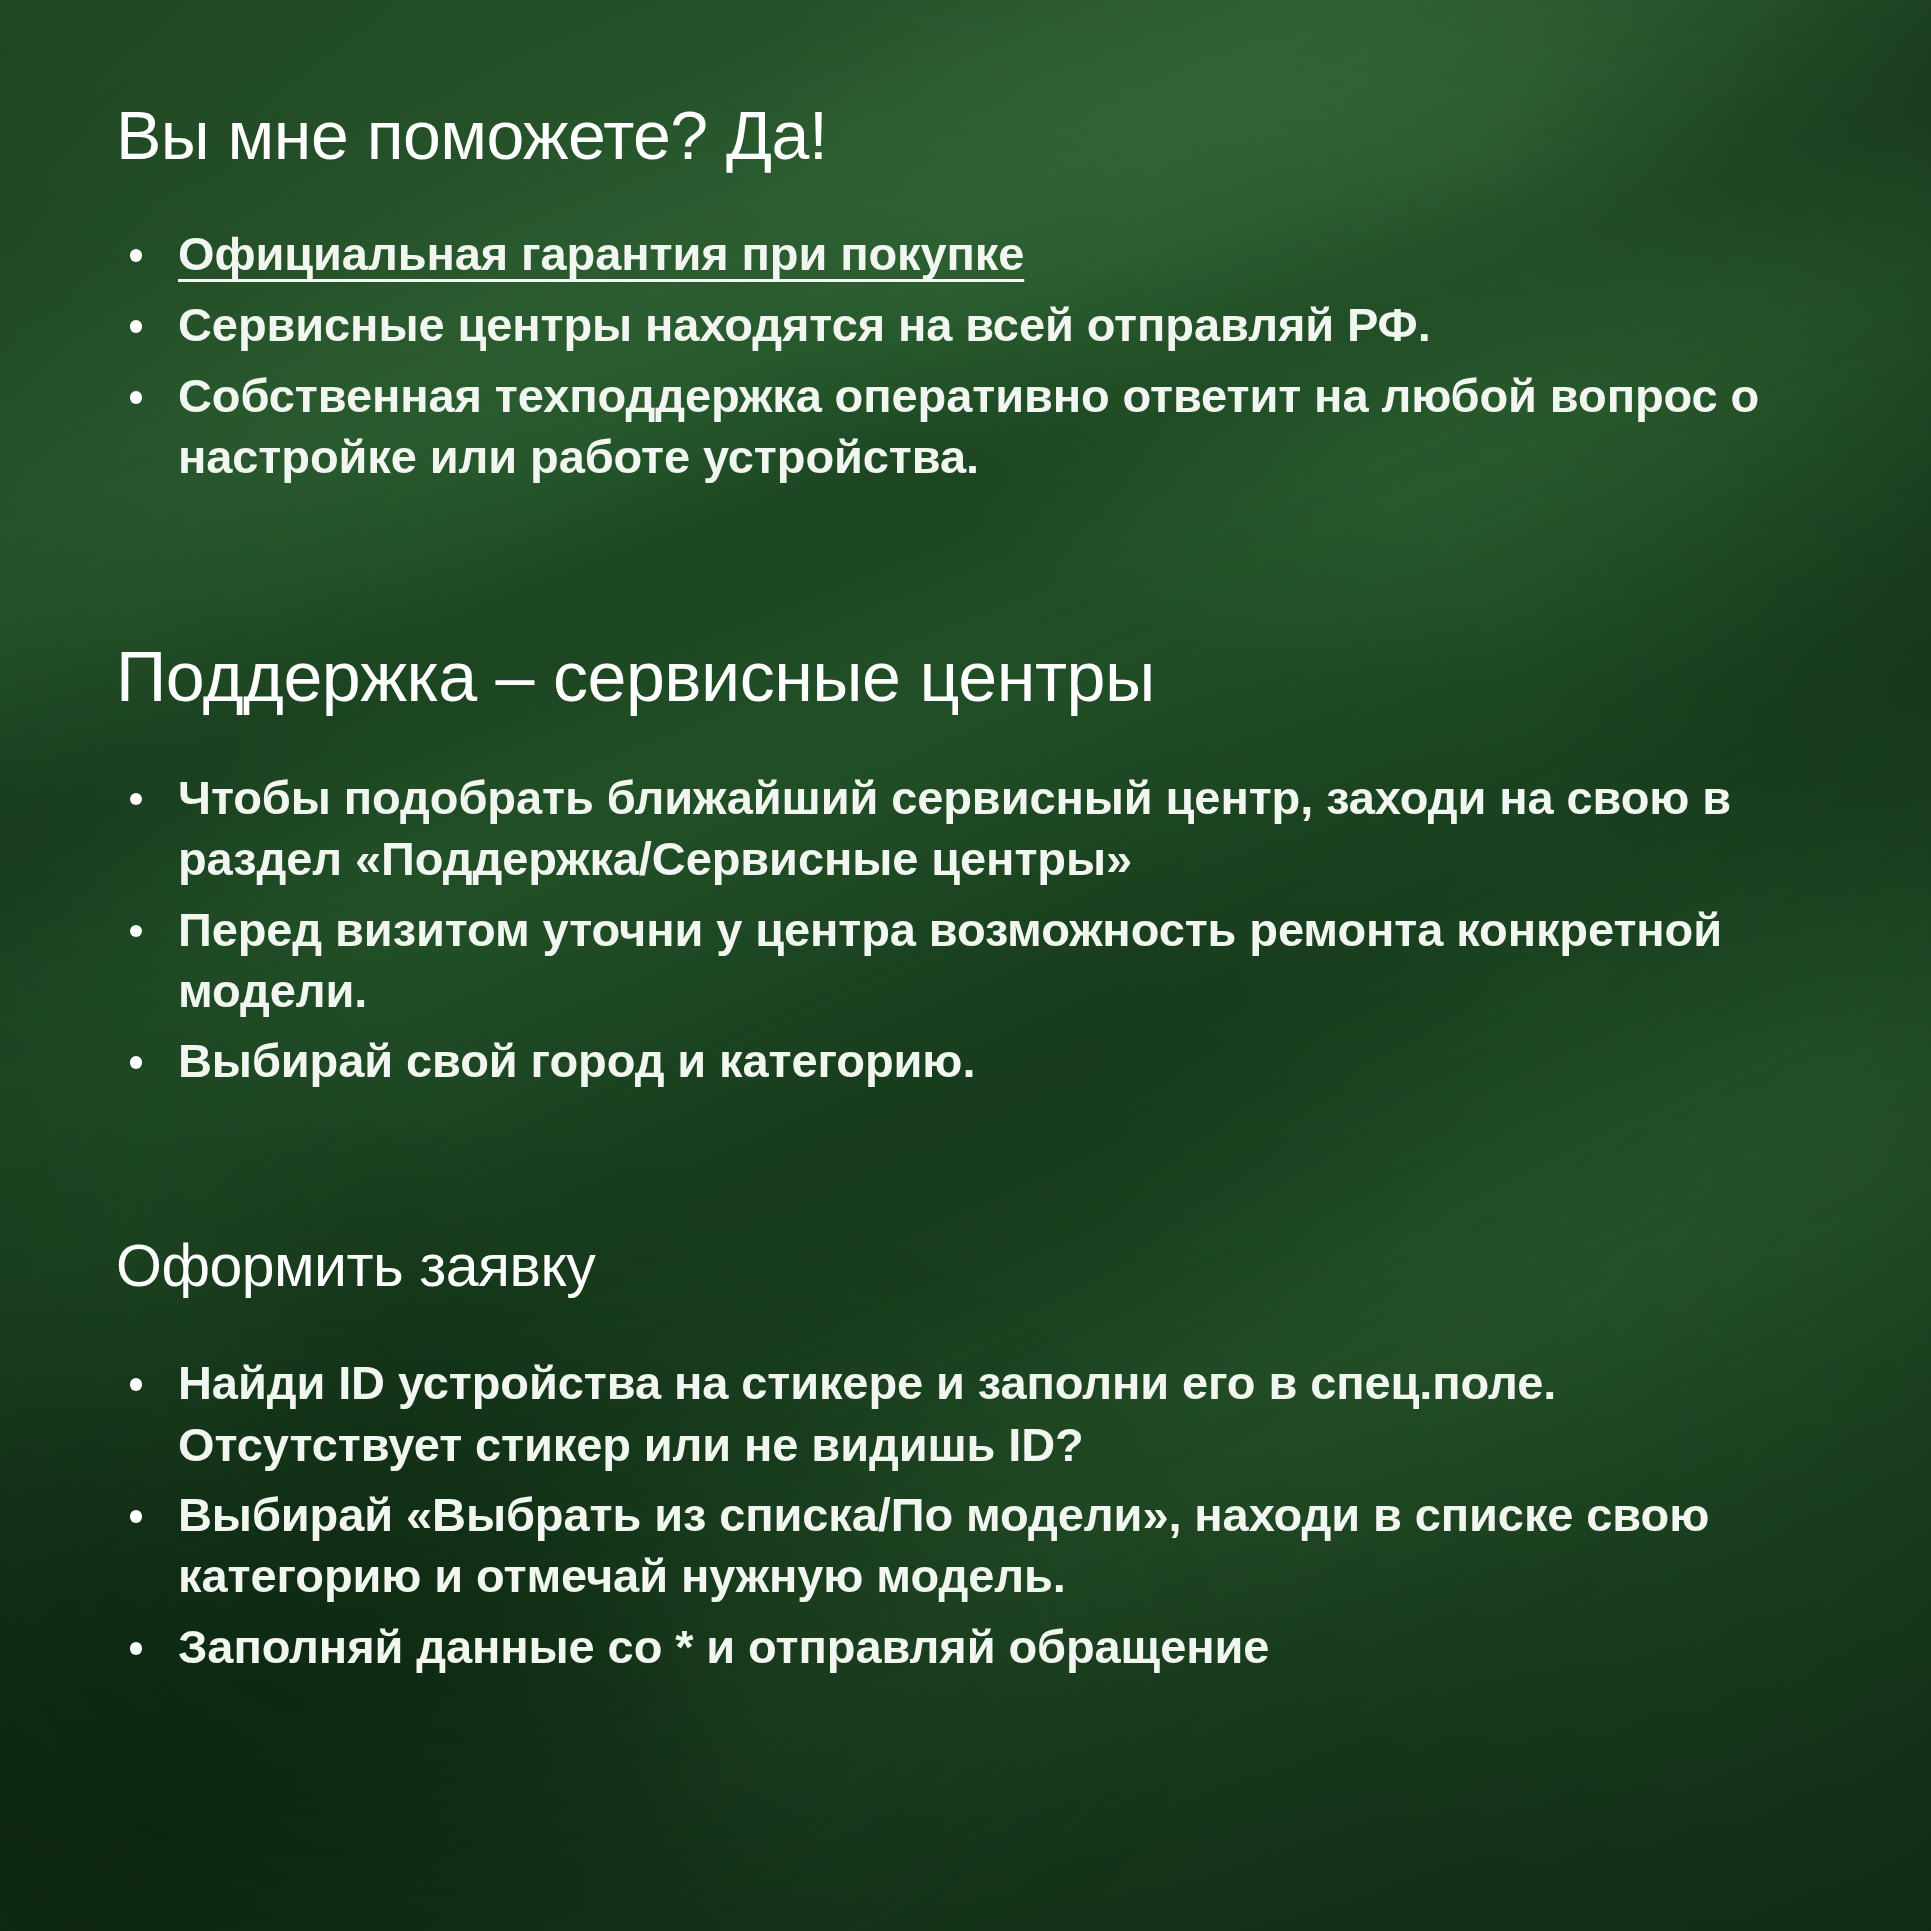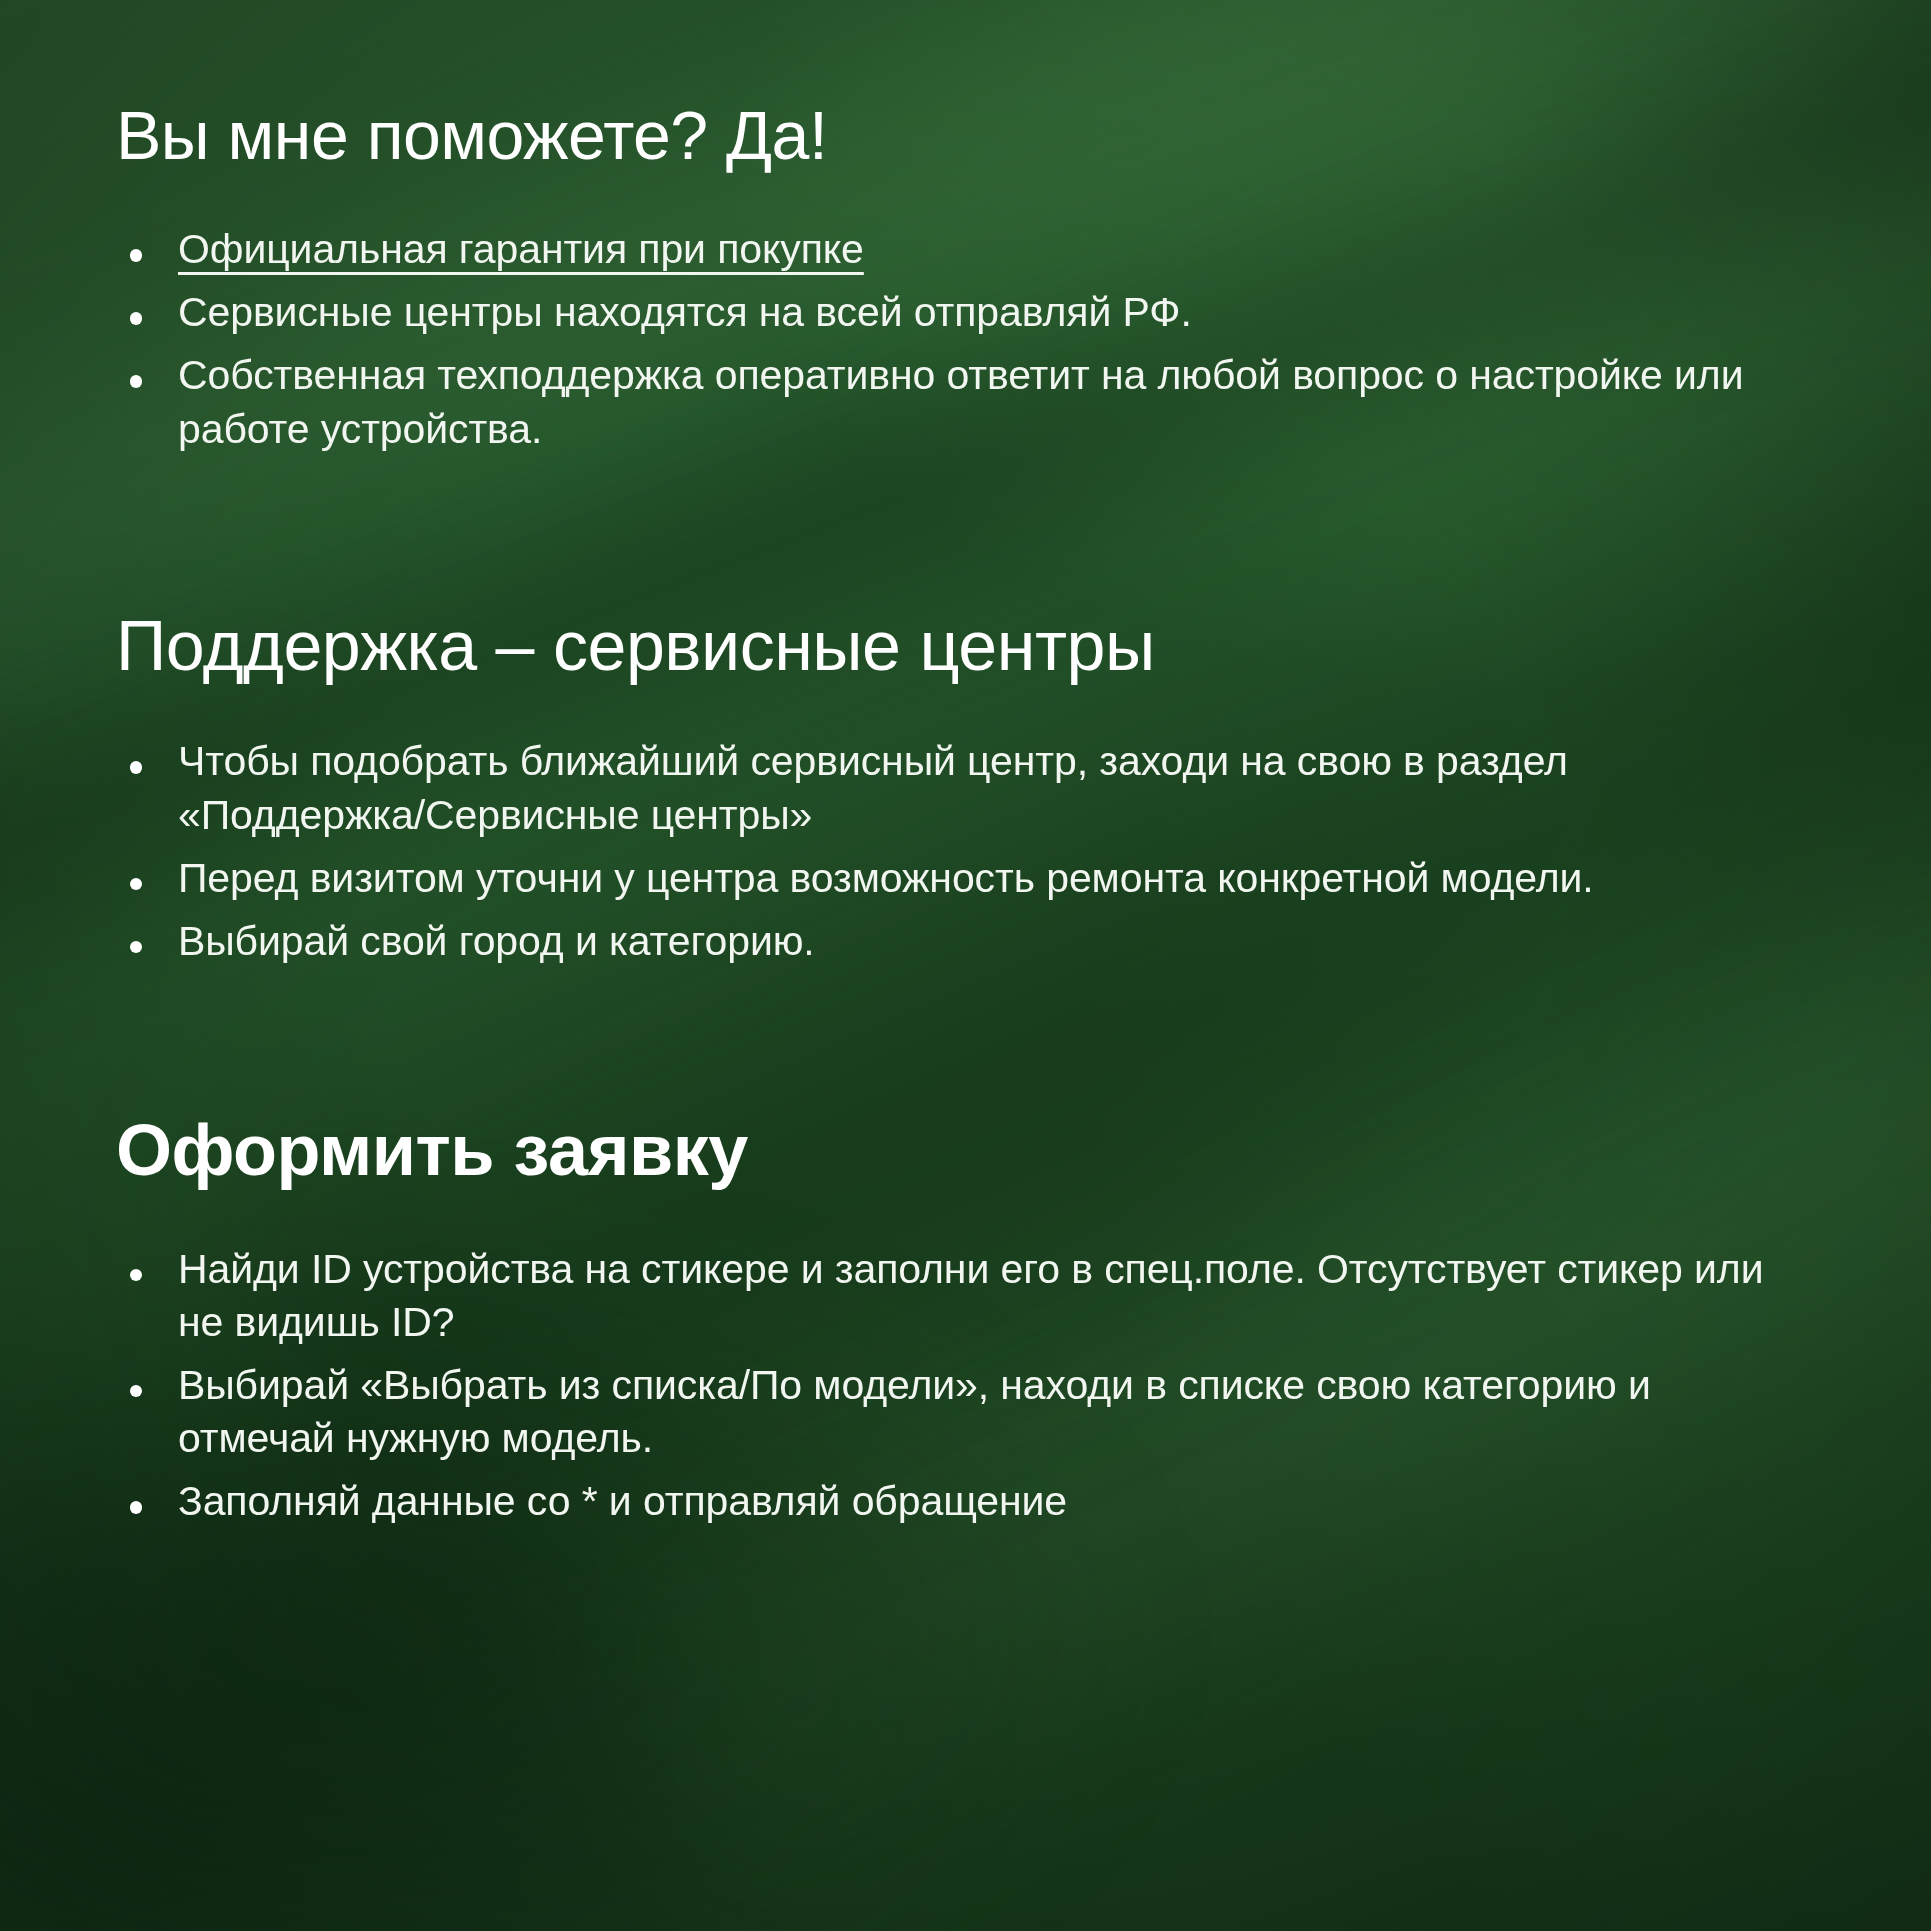--- a/index.html
+++ b/index.html
@@ -85,35 +85,35 @@
 
   h2.section-title {
     color: #ffffff;
     font-weight: 400;
     letter-spacing: -0.5px;
     margin: 0;
     line-height: 1.05;
   }
   .section.s1 h2.section-title { font-size: 68px; }
   .section.s2 h2.section-title { font-size: 70px; }
-  .section.s3 h2.section-title { font-size: 72px; font-weight: bold; }
+  .section.s3 h2.section-title { font-size: 59px; }
 
   ul.bullets {
     list-style: none;
     margin: 0;
     padding: 0;
   }
   ul.bullets li {
     position: relative;
     color: #f2f6f0;
-    font-size: 41px;
+    font-size: 47px;
     line-height: 1.30;
     padding-left: 62px;
     margin: 0 0 5.8px 0;
-    font-weight: 400;
+    font-weight: 700;
     letter-spacing: -0.1px;
     max-width: 1641px;
   }
   ul.bullets li::before {
     content: "";
     position: absolute;
     left: 13.5px;
     top: 26px;
     width: 12.6px;
     height: 12.6px;

